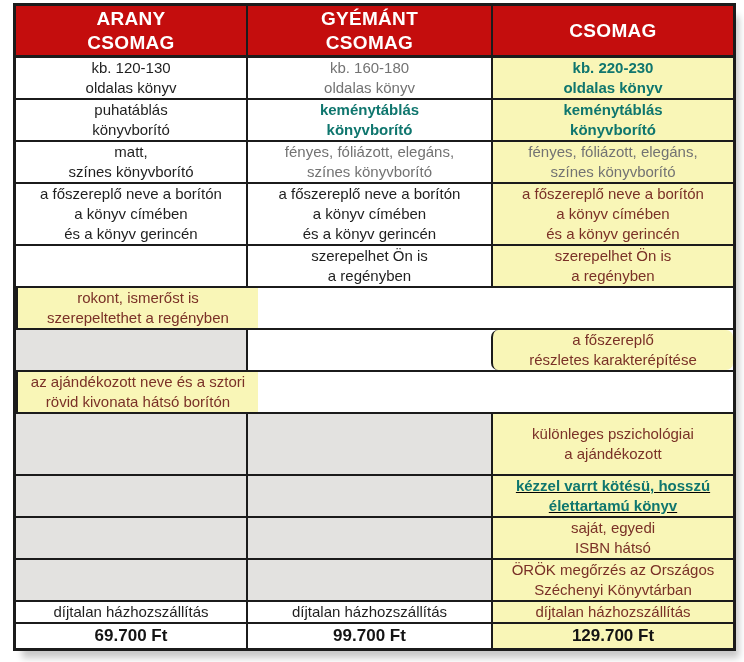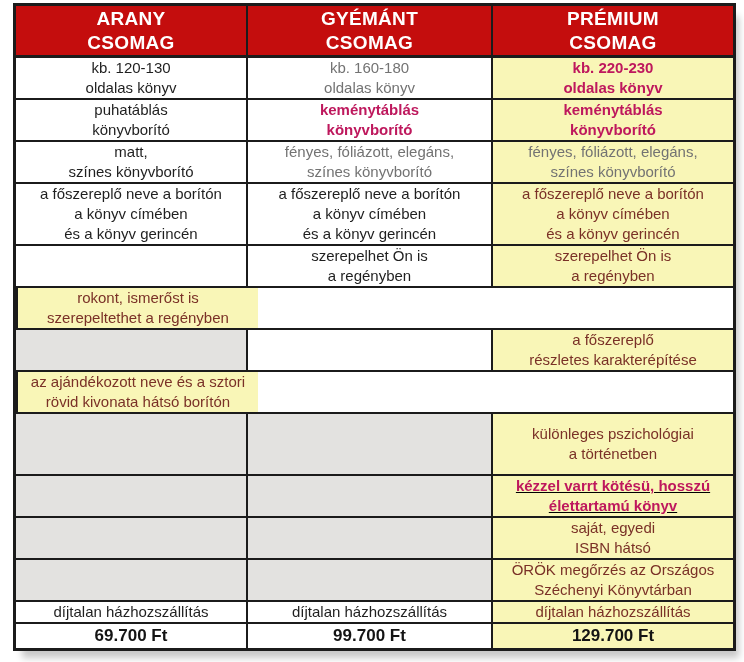--- a/index.html
+++ b/index.html
@@ -31,38 +31,37 @@
   
   .bg-red{background:#c40d0d;}
   .bg-white{background:#ffffff;}
   .bg-yellow{background:#f9f6b7;}
   .bg-gray{background:#e3e2e0;}
   
   .t-white-bold{color:#ffffff;font-weight:bold;}
   .t-black{color:#1f1f1f;}
   .t-black-bold{color:#141414;font-weight:bold;}
   .t-red{color:#737373;}
-  .t-red-bold{color:#be185d;font-weight:bold;}
+  .t-red-bold{color:#0f766e;font-weight:bold;}
   .t-maroon{color:#7a3127;}
 </style>
 </head>
 <body>
 
 <div class="table-wrap" id="ptable">
     <div class="row header" style="height: 49px;">
       <div class="cell bg-red t-white-bold" style="width: 230px;">
         <div class="line">ARANY</div>
         <div class="line">CSOMAG</div>
       </div>
       <div class="cell bg-red t-white-bold" style="width: 243px;">
         <div class="line">GYÉMÁNT</div>
         <div class="line">CSOMAG</div>
       </div>
       <div class="cell bg-red t-white-bold" style="width: 240px;">
-        <div class="line">PRÉMIUM</div>
         <div class="line">CSOMAG</div>
       </div>
     </div>
     <div class="row" style="height: 40px;">
       <div class="cell bg-white t-black" style="width: 230px;">
         <div class="line">kb. 120-130</div>
         <div class="line">oldalas könyv</div>
       </div>
       <div class="cell bg-white t-red" style="width: 243px;">
         <div class="line">kb. 160-180</div>
@@ -133,39 +132,39 @@
       <div class="cell bg-white t-black" style="width: 230px;"></div>
       <div class="cell bg-white t-black" style="width: 243px;"></div>
       <div class="cell bg-yellow t-maroon" style="width: 240px;">
         <div class="line">rokont, ismerőst is</div>
         <div class="line">szerepeltethet a regényben</div>
       </div>
     </div>
     <div class="row" style="height: 40px;">
       <div class="cell bg-gray t-black" style="width: 230px;"></div>
       <div class="cell bg-white t-black" style="width: 243px;"></div>
-      <div class="cell bg-yellow t-maroon" style="width: 240px;">
+      <div class="cell bg-yellow t-maroon" style="width: 240px; border-radius: 7px;">
         <div class="line">a főszereplő</div>
         <div class="line">részletes karakterépítése</div>
       </div>
     </div>
     <div class="row" style="height: 40px; flex-direction: column;">
       <div class="cell bg-gray t-black" style="width: 230px;"></div>
       <div class="cell bg-gray t-black" style="width: 243px;"></div>
       <div class="cell bg-yellow t-maroon" style="width: 240px;">
         <div class="line">az ajándékozott neve és a sztori</div>
         <div class="line">rövid kivonata hátsó borítón</div>
       </div>
     </div>
     <div class="row" style="height: 60px;">
       <div class="cell bg-gray t-black" style="width: 230px;"></div>
       <div class="cell bg-gray t-black" style="width: 243px;"></div>
       <div class="cell bg-yellow t-maroon" style="width: 240px;">
         <div class="line">különleges pszichológiai</div>
-        <div class="line">a történetben</div>
+        <div class="line">a ajándékozott</div>
       </div>
     </div>
     <div class="row" style="height: 40px; text-decoration: underline;">
       <div class="cell bg-gray t-black" style="width: 230px;"></div>
       <div class="cell bg-gray t-black" style="width: 243px;"></div>
       <div class="cell bg-yellow t-red-bold" style="width: 240px;">
         <div class="line">kézzel varrt kötésü, hosszú</div>
         <div class="line">élettartamú könyv</div>
       </div>
     </div>

